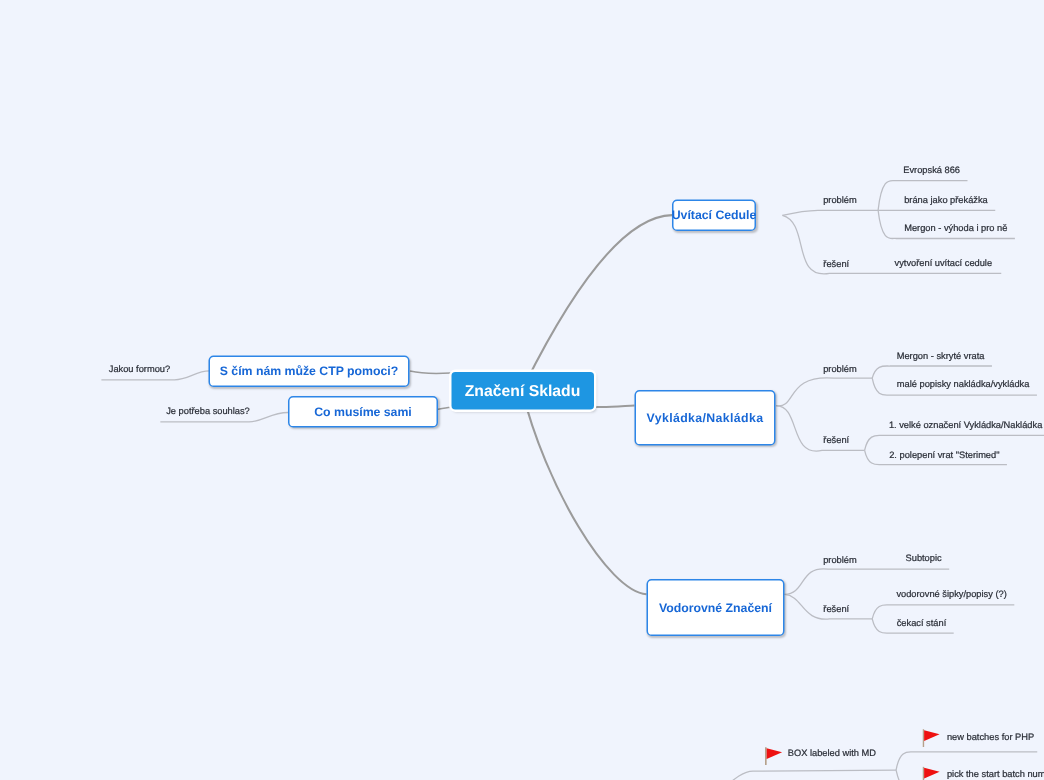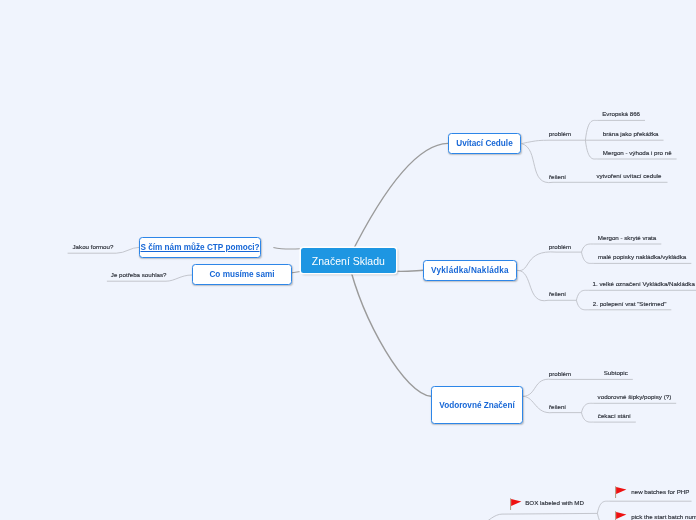--- a/index.html
+++ b/index.html
@@ -5,21 +5,21 @@
 <style>
   html,body{margin:0;padding:0;}
   body{width:696px;height:520px;overflow:hidden;background:#f0f4fd;
        font-family:"Liberation Sans",sans-serif;}
   #stage{position:relative;width:696px;height:520px;overflow:hidden;background:#f0f4fd;}
   svg.links{position:absolute;left:0;top:0;width:696px;height:520px;}
   svg.flag{position:absolute;}
   .node{position:absolute;box-sizing:border-box;display:flex;align-items:center;
         justify-content:center;white-space:nowrap;transform:translateZ(0);}
   .root{background:#1e96e2;color:#fff;border-radius:2.5px;
-        font-weight:normal;font-size:10.5px;
+        font-weight:bold;font-size:10.5px;
         box-shadow:0 0 0 1.6px #fff, 1.2px 1.6px 2px rgba(0,0,0,.22);}
   .main{background:#fff;color:#1767d6;border:1.8px solid #2d86e8;border-radius:3.4px;
         font-weight:bold;font-size:8.2px;box-shadow:0.8px 1px 1.4px rgba(0,0,0,.22);}
   .leaf{position:absolute;white-space:nowrap;font-size:6.2px;color:#2b2f38;
         line-height:1;transform:translateZ(0);-webkit-text-stroke:0.15px #2b2f38;}
   .flagtxt{position:absolute;white-space:nowrap;font-size:6.2px;color:#2b2f38;
         line-height:1;transform:translateZ(0);-webkit-text-stroke:0.15px #2b2f38;}
 </style>
 </head>
 <body>
@@ -47,24 +47,24 @@
   <path d="M 581.5 412.6 C 584.09 401.47 590.02 403.54 593.5 403.3 L 676.2 403.3" fill="none" stroke="#bbbdc4" stroke-width="0.85"></path>
   <path d="M 581.5 412.6 C 584.09 423.97 590.02 421.85 593.5 422.1 L 635.8 422.1" fill="none" stroke="#bbbdc4" stroke-width="0.85"></path>
   <path d="M 67.6 253.2 L 116.3 253.2 C 125.5 253.2 130.5 247.3 139.6 247.3" fill="none" stroke="#bbbdc4" stroke-width="0.85"></path>
   <path d="M 106.9 281.2 L 166 281.2 C 175 281.2 180.5 275.0 192 275.0" fill="none" stroke="#bbbdc4" stroke-width="0.85"></path>
   <path d="M 452 540 C 474 540 488 514.2 502 514.1 L 597.4 513.4" fill="none" stroke="#bbbdc4" stroke-width="0.85"></path>
   <path d="M 597.4 513.4 C 599.99 498.80 605.92 501.52 609.4 501.2 L 691.5 501.2" fill="none" stroke="#bbbdc4" stroke-width="0.85"></path>
   <path d="M 597.4 513.4 C 600.0 525.0 602.0 525.6 609.4 525.6 L 700 525.6" fill="none" stroke="#bbbdc4" stroke-width="0.85"></path>
 </svg>
 
 <div class="node root" style="left:300.5px;top:247.8px;width:95.7px;height:25.6px;">Značení Skladu</div>
-<div class="node main" style="left:448px;top:133px;width:73px;height:21px;">Uvítací Cedule</div>
-<div class="node main" style="left:423px;top:260px;width:94px;height:21px;letter-spacing:0.26px;">Vykládka/Nakládka</div>
+<div class="node main" style="left:448px;top:133px;width:56px;height:21px;">Uvítací Cedule</div>
+<div class="node main" style="left:423px;top:260px;width:94px;height:37px;letter-spacing:0.26px;">Vykládka/Nakládka</div>
 <div class="node main" style="left:431px;top:386px;width:92px;height:38px;">Vodorovné Značení</div>
-<div class="node main" style="left:139px;top:237px;width:122px;height:21px;text-decoration:underline;">S čím nám může CTP pomoci?</div>
+<div class="node main" style="left:139px;top:237px;width:134px;height:21px;">S čím nám může CTP pomoci?</div>
 <div class="node main" style="left:192px;top:264px;width:100px;height:21px;">Co musíme sami</div>
 
 <div class="leaf" style="left:548.8px;top:131.3px;">problém</div>
 <div class="leaf" style="left:548.9px;top:173.9px;">řešení</div>
 <div class="leaf" style="left:602.2px;top:110.8px;">Evropská 866</div>
 <div class="leaf" style="left:602.8px;top:131.1px;">brána jako překážka</div>
 <div class="leaf" style="left:602.8px;top:150.1px;">Mergon - výhoda i pro ně</div>
 <div class="leaf" style="left:596.4px;top:172.8px;">vytvoření uvítací cedule</div>
 <div class="leaf" style="left:548.8px;top:243.5px;">problém</div>
 <div class="leaf" style="left:548.9px;top:291.0px;">řešení</div>

